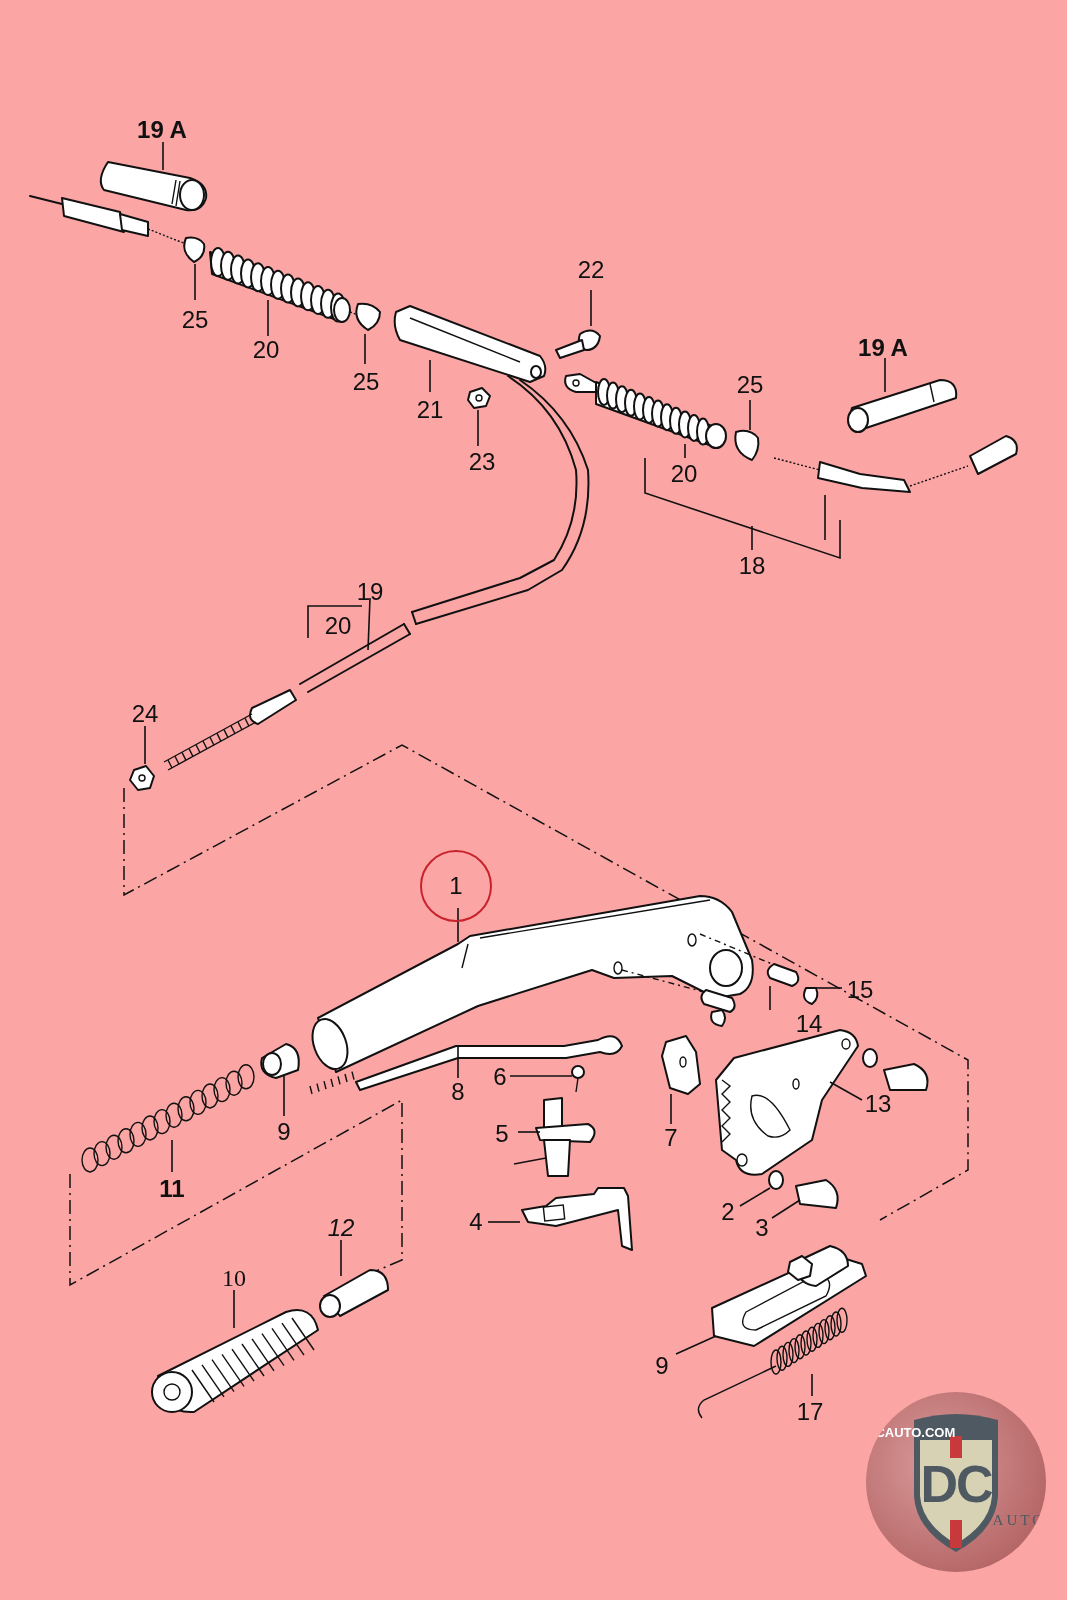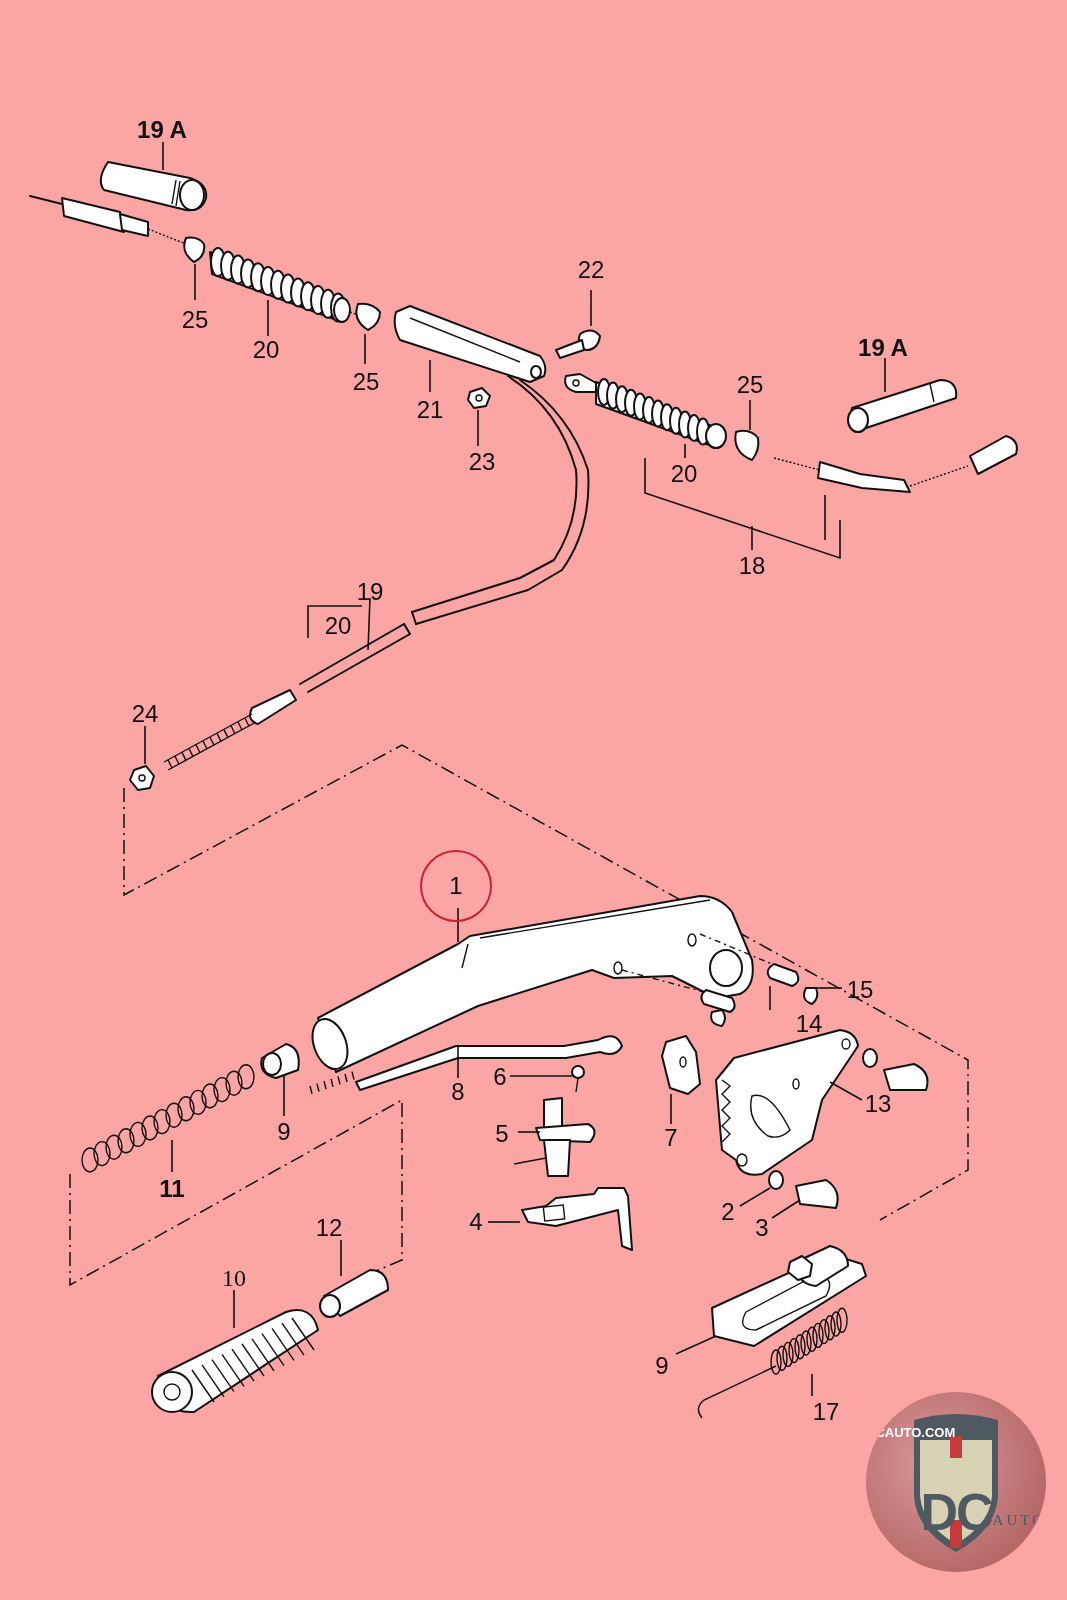--- a/index.html
+++ b/index.html
@@ -10,21 +10,21 @@
   .part { fill:#fff; stroke:#111; stroke-width:2; stroke-linejoin:round; }
   .dash { fill:none; stroke:#111; stroke-width:1.5; stroke-dasharray:14 5 2 5; }
   .leader { stroke:#111; stroke-width:1.6; fill:none; }
   .lbl { position:absolute; font-family:"Liberation Sans", sans-serif; font-size:24px; color:#111; line-height:1; white-space:nowrap; transform:translate(-50%,-50%); }
   .lbl.bold { font-weight:bold; }
   .hl-circle { position:absolute; border:2px solid #c8232c; border-radius:50%; }
   #logo { position:absolute; left:866px; top:1392px; width:180px; height:180px; border-radius:50%;
           background:radial-gradient(circle at 40% 40%, #d99a9a, #b86a6a 70%, #a65a5a); overflow:hidden; }
   #logo .shield { position:absolute; left:42px; top:14px; width:96px; height:150px; }
   #logo .site { position:absolute; left:0; width:180px; top:33px; font-family:"Liberation Sans", sans-serif; font-weight:bold; font-size:13px; color:#fff; }
-  #logo .dc { position:absolute; left:0; width:180px; top:62px; text-align:center; font-family:"Liberation Sans", sans-serif; font-weight:bold; font-size:52px; color:#4e5962; letter-spacing:-2px;margin-top:28px; }
+  #logo .dc { position:absolute; left:0; width:180px; top:62px; text-align:center; font-family:"Liberation Sans", sans-serif; font-weight:bold; font-size:52px; color:#4e5962; letter-spacing:-2px; }
   #logo .auto { position:absolute; left:0; width:180px; top:120px; text-align:right; font-family:Liberation Serif, serif; font-size:15px; color:#4e5962; letter-spacing:3px; }
 </style>
 </head>
 <body>
 
 <div id="canvas">
 <svg id="drawing" viewBox="0 0 1067 1600">
 
   <g>
     <path class="part" d="M108 162 L190 178 Q208 184 206 198 Q202 212 186 210 L104 190 Q96 180 108 162 Z"></path>
@@ -336,24 +336,24 @@
 <span class="lbl" style="left:458px; top:1092px;">8</span>
 <span class="lbl" style="left:500px; top:1077px;">6</span>
 <span class="lbl" style="left:671px; top:1138px;">7</span>
 <span class="lbl" style="left:878px; top:1104px;">13</span>
 <span class="lbl" style="left:284px; top:1132px;">9</span>
 <span class="lbl" style="left:502px; top:1134px;">5</span>
 <span class="lbl" style="left:172px; top:1189px;font-weight:bold;">11</span>
 <span class="lbl" style="left:728px; top:1212px;">2</span>
 <span class="lbl" style="left:762px; top:1228px;">3</span>
 <span class="lbl" style="left:476px; top:1222px;">4</span>
-<span class="lbl" style="left:329px; top:1228px;">12</span>
+<span class="lbl" style="left:341px; top:1228px;font-style:italic;">12</span>
 <span class="lbl" style="left:234px; top:1278px;font-family:Liberation Serif, serif;">10</span>
 <span class="lbl" style="left:662px; top:1366px;">9</span>
-<span class="lbl" style="left:810px; top:1412px;margin-left:16px;">17</span>
+<span class="lbl" style="left:810px; top:1412px;">17</span>
 
 <div id="logo">
   <svg class="shield" viewBox="0 0 96 150">
     <path d="M6 14 Q48 2 90 14 L90 90 Q88 124 48 146 Q8 124 6 90 Z" fill="#4e5962"></path>
     <path d="M12 34 L84 34 L84 90 Q82 118 48 138 Q14 118 12 90 Z" fill="#d8d2b4"></path>
     <rect x="42" y="30" width="12" height="22" fill="#c8393c"></rect>
     <rect x="42" y="114" width="12" height="28" fill="#c8393c"></rect>
   </svg>
   <div class="site">DCAUTO.COM</div>
   <div class="dc">DC</div>

